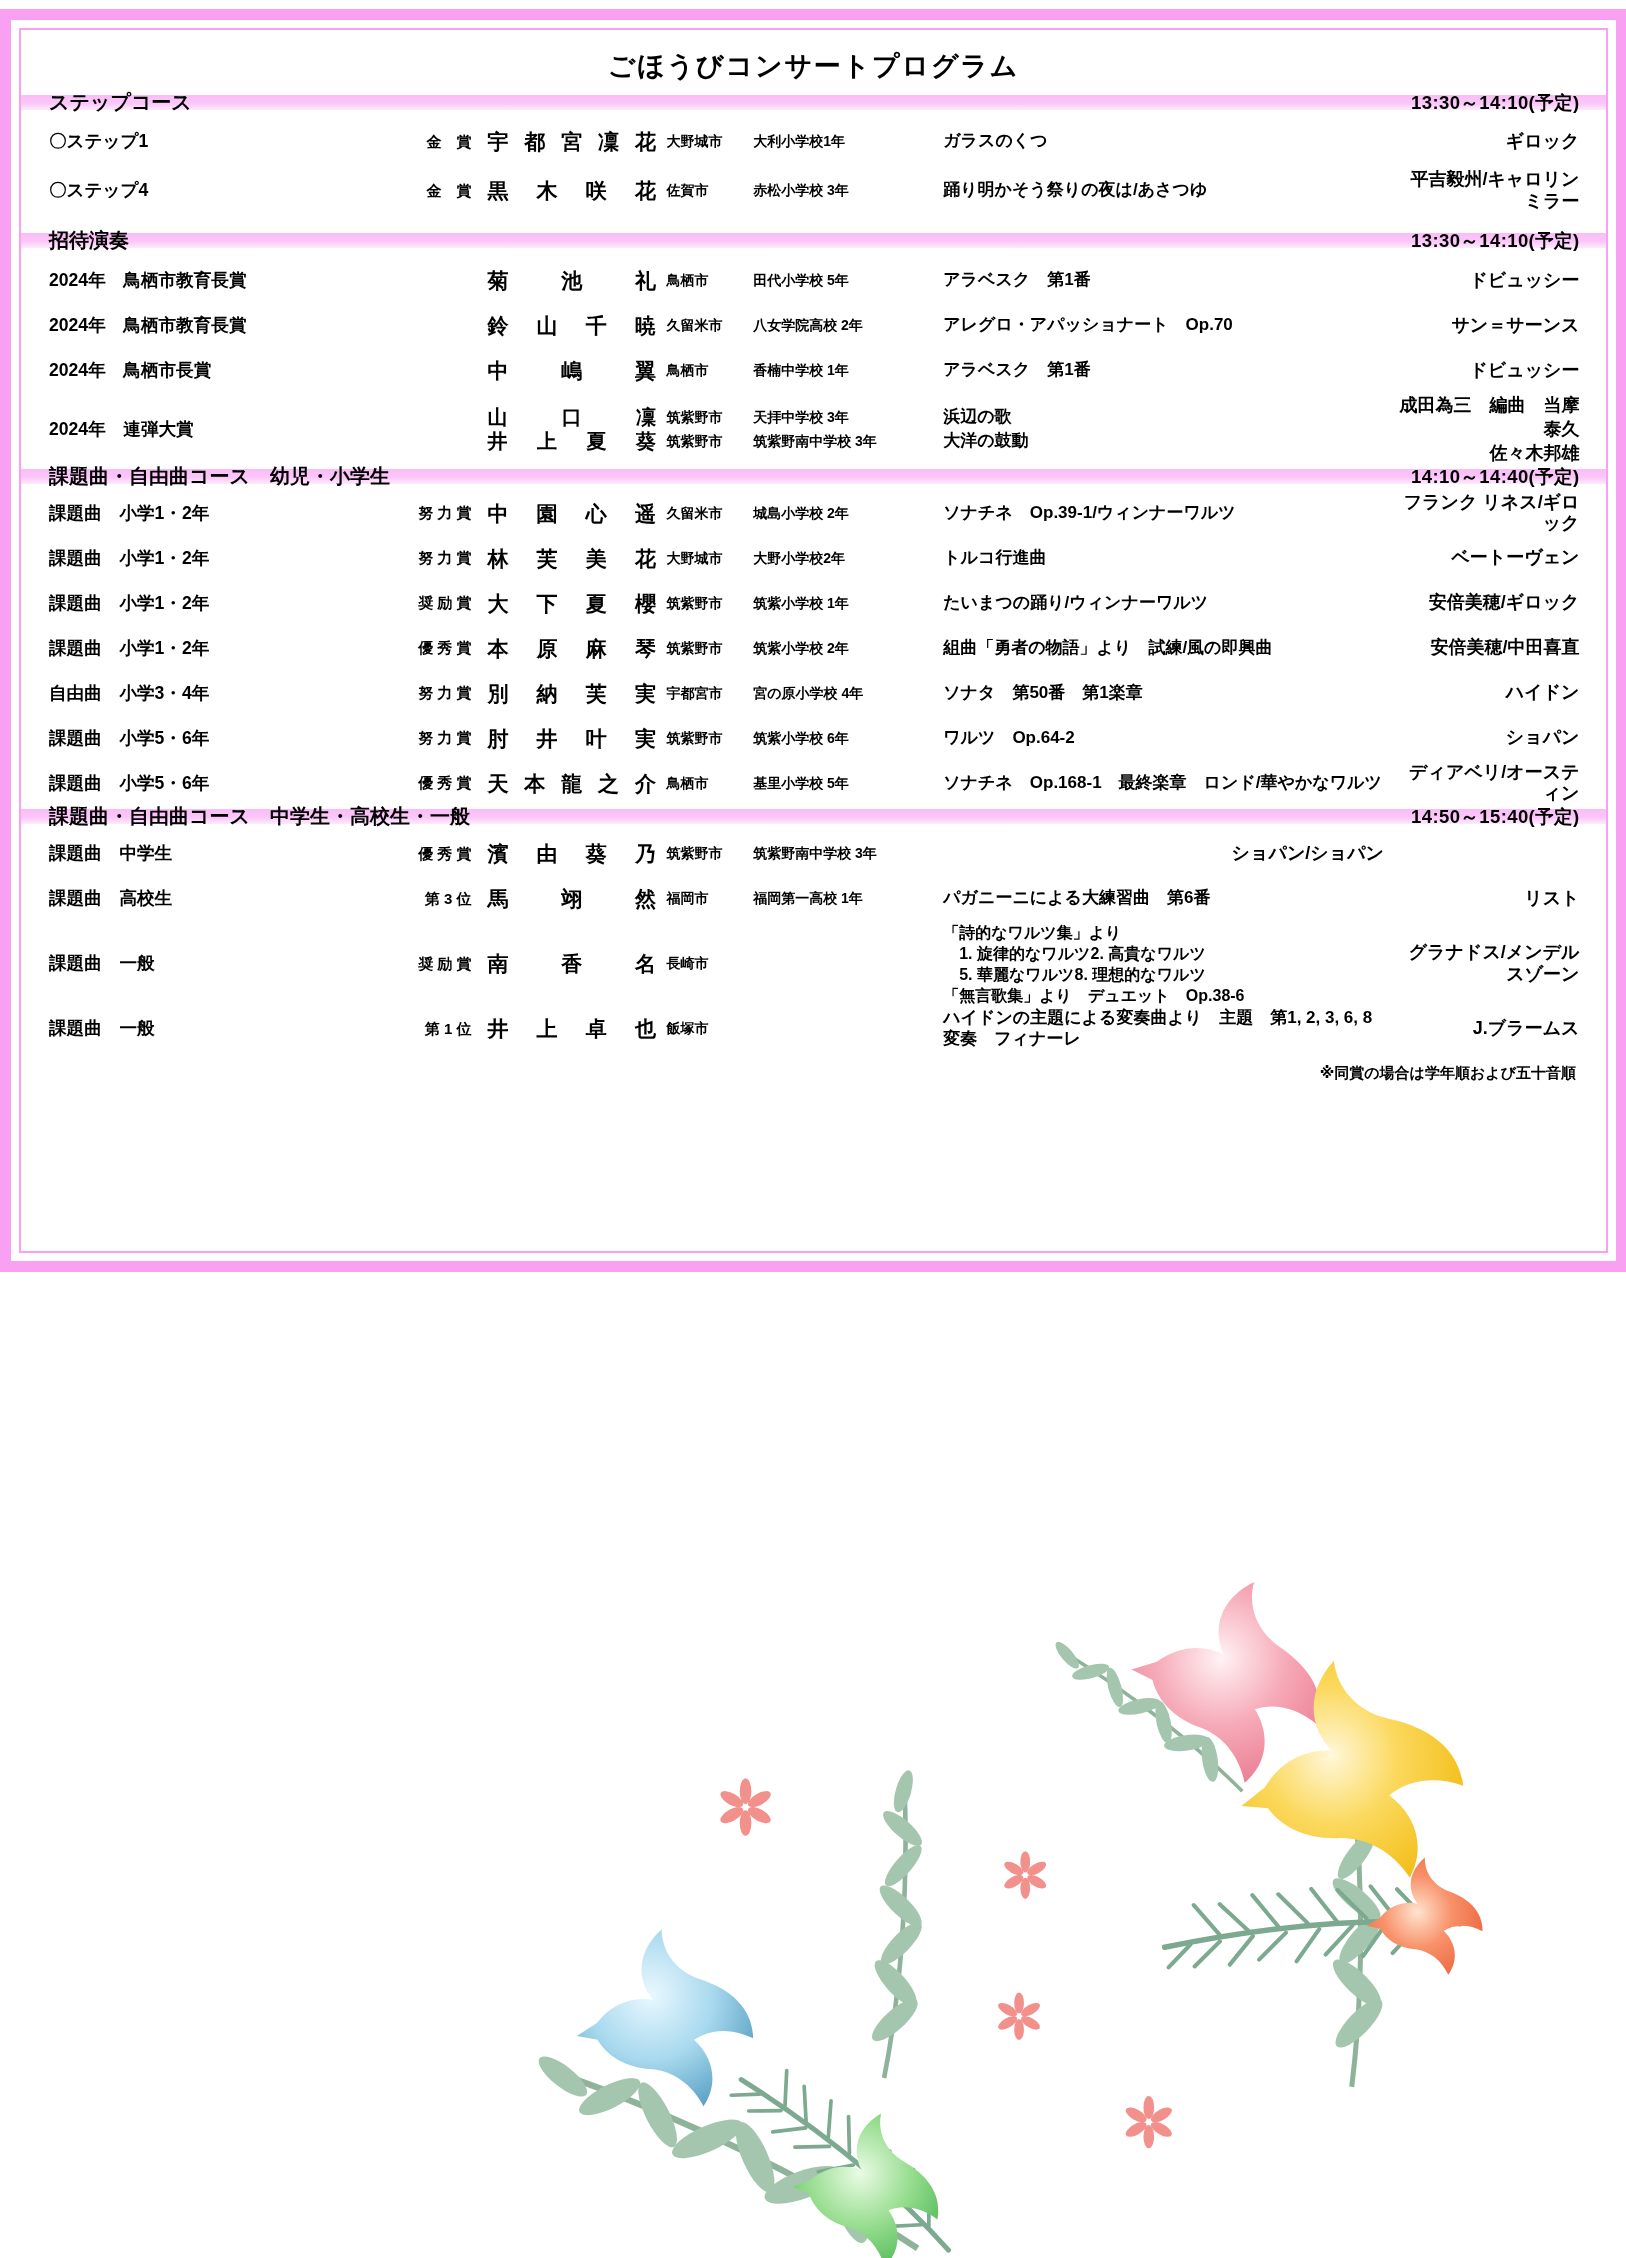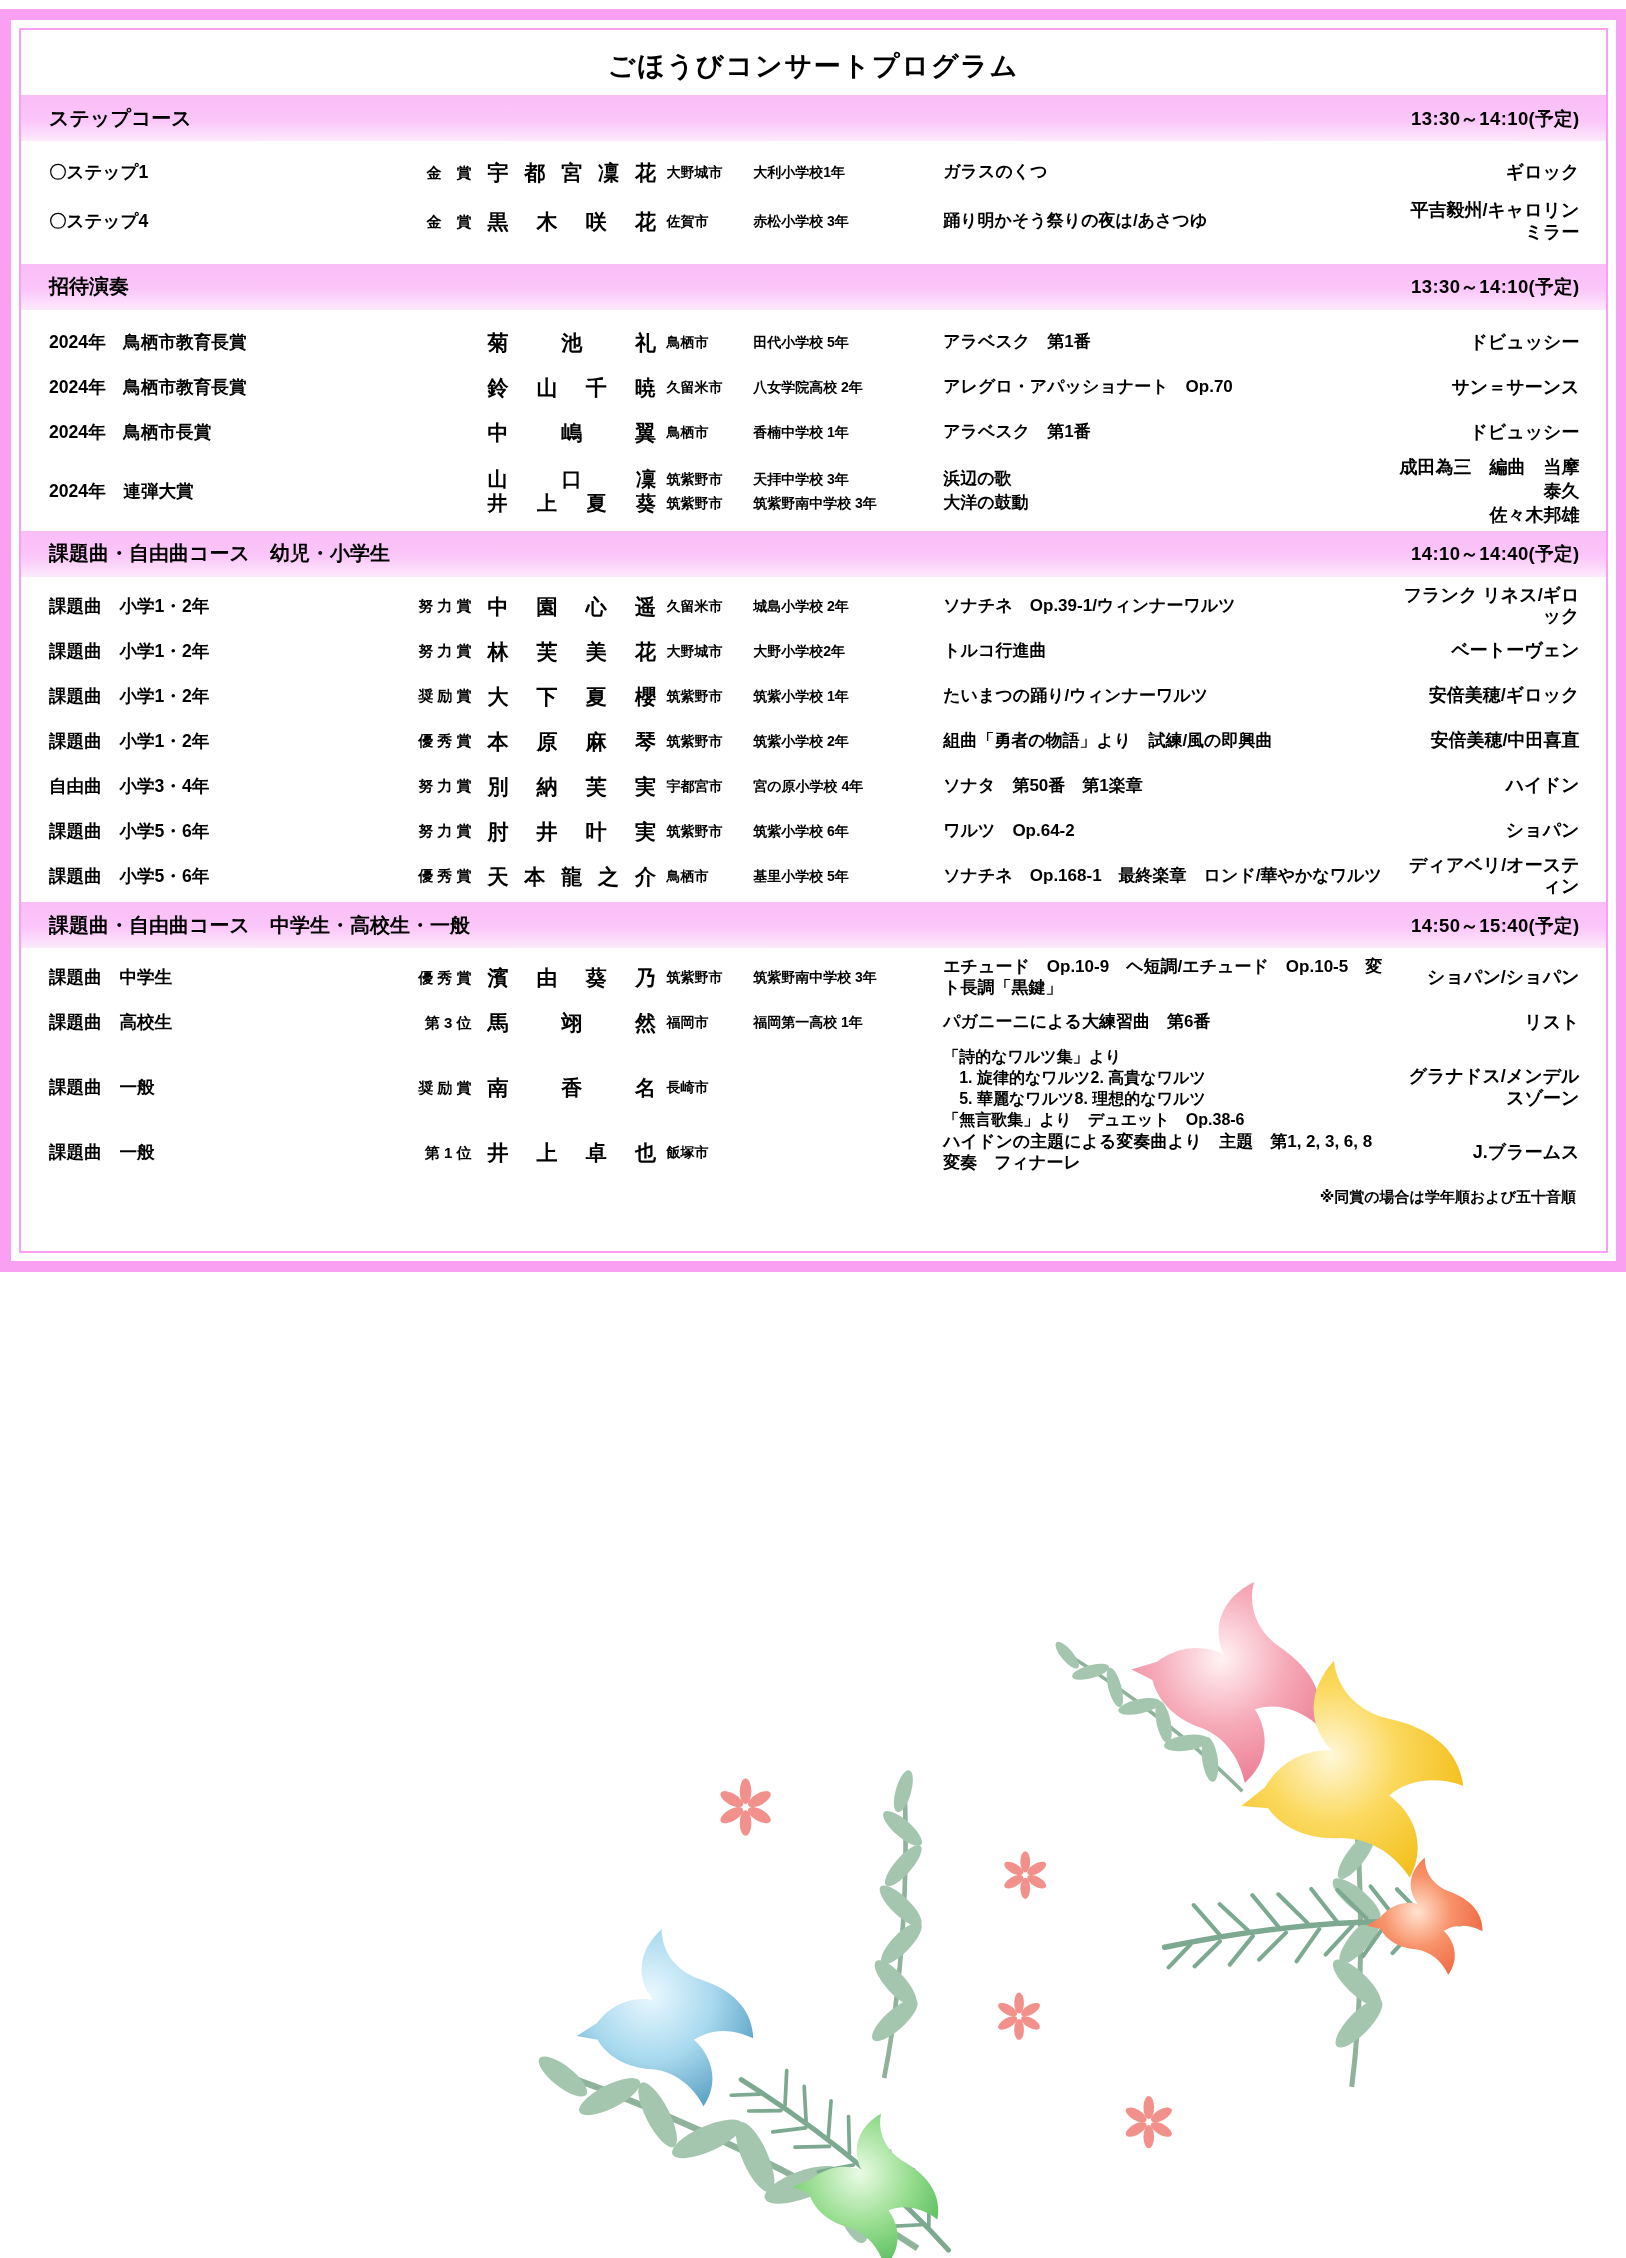--- a/index.html
+++ b/index.html
@@ -28,21 +28,21 @@
   }
   .doc-title{
     text-align:center; font-size:27px; height:51px; line-height:51px; letter-spacing:1.8px;
   }
   .heading-band{
     height:34px; line-height:34px; text-align:center;
     font-size:26.5px; letter-spacing:2.6px;
     background:linear-gradient(180deg, var(--band-strong) 0%, var(--band-strong) 72%, #fab6f6 100%);
   }
   .sub-band{
-    height:46px; margin-top:3.5px;
+    height:15px; margin-top:3.5px;
     display:flex; justify-content:space-between; align-items:center;
     padding:0 26.5px 0 28px;
     font-size:20px;
     background:linear-gradient(180deg,#fabdf6 0%, var(--band-light) 55%, #fdeafc 100%);
   }
   .sub-time{ font-size:18.5px; letter-spacing:0.4px; }
   .rows{ width:100%; }
   .rows.step-rows{ margin-top:7px; }
   .rows.invite-rows{ margin-top:10.6px; }
   .rows.comp-rows{ margin-top:7px; }
@@ -245,21 +245,20 @@
       <span class="sub-time">14:50～15:40(予定)</span>
     </div>
 
     <div class="rows comp-rows">
       <div class="row">
         <div class="cell cat">課題曲　中学生</div>
         <div class="cell award">優 秀 賞</div>
         <div class="cell name">濱 由 葵 乃</div>
         <div class="cell city">筑紫野市</div>
         <div class="cell school">筑紫野南中学校 3年</div>
-        <div class="cell piece">エチュード　Op.10-9　ヘ短調/エチュード　Op.10-5　変ト長調「黒鍵」</div>
         <div class="cell composer">ショパン/ショパン</div>
       </div>
       <div class="row">
         <div class="cell cat">課題曲　高校生</div>
         <div class="cell award">第 3 位</div>
         <div class="cell name">馬 翊 然</div>
         <div class="cell city">福岡市</div>
         <div class="cell school">福岡第一高校 1年</div>
         <div class="cell piece">パガニーニによる大練習曲　第6番</div>
         <div class="cell composer">リスト</div>

